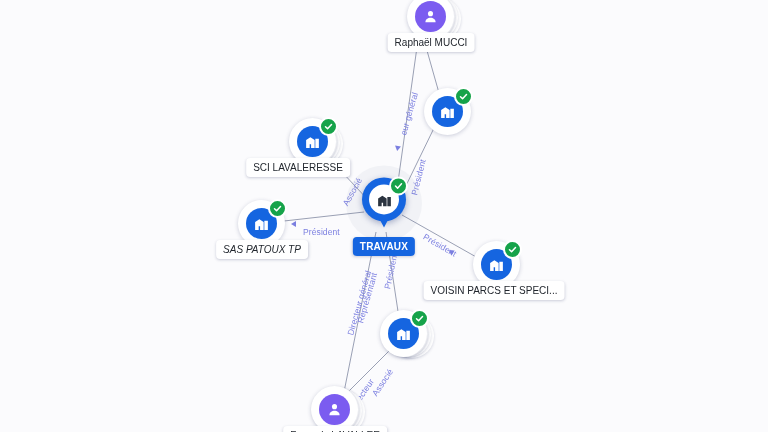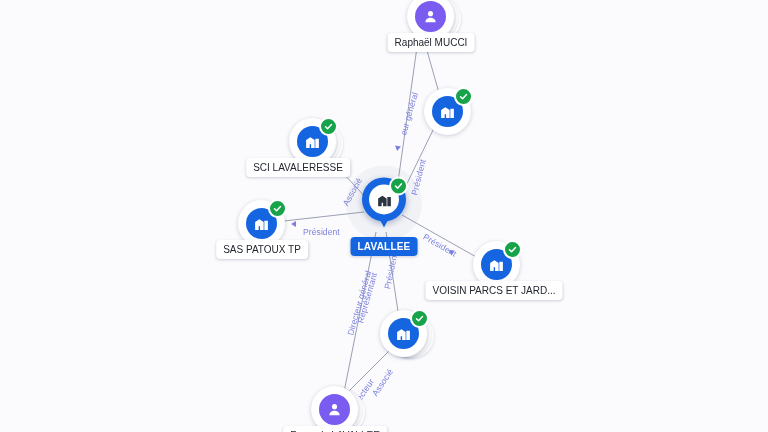--- a/index.html
+++ b/index.html
@@ -177,57 +177,57 @@
             </svg>
           </div>
         </div>
         <div class="check">
           <svg width="9" height="9" viewBox="0 0 24 24" fill="none" stroke="#ffffff" stroke-width="4" stroke-linecap="round" stroke-linejoin="round">
             <path d="M4 12.5l5.5 5.5L20 6.5"></path>
           </svg>
         </div>
       </div>
     </div>
-    <div class="label" style="left: 262px; top: 240px;">SAS PATOUX TP</div>
+    <div class="label" style="left: 262px; top: 240px; font-style: italic;">SAS PATOUX TP</div>
     <div class="node" style="left: 384px; top: 211px; transform: translate(-50%, -60%);">
       <div class="halo"></div>
       <div class="pin-wrap">
         <div class="pin"></div>
         <div class="pin-hole">
           <svg width="17" height="17" viewBox="0 0 24 24" fill="#2b3440">
             <path d="M3 21V10l6-4 6 4v11h-5v-5H8v5H3z"></path>
             <path d="M16 21V8h5v13h-5zm1-11h3v2h-3v-2zm0 3.5h3v2h-3v-2zm0 3.5h3v2h-3v-2z"></path>
           </svg>
         </div>
         <div class="check" style="right: -2px; top: -1px;">
           <svg width="9" height="9" viewBox="0 0 24 24" fill="none" stroke="#ffffff" stroke-width="4" stroke-linecap="round" stroke-linejoin="round">
             <path d="M4 12.5l5.5 5.5L20 6.5"></path>
           </svg>
         </div>
       </div>
     </div>
-    <div class="label selected" style="left: 384px; top: 237px;">LAVALLEE</div>
+    <div class="label selected" style="left: 384px; top: 237px;">TRAVAUX</div>
     <div class="node" style="left: 497px; top: 265px;">
       <div class="stack">
         <div class="disc">
           <div class="inner company">
             <svg width="17" height="17" viewBox="0 0 24 24" fill="#ffffff">
               <path d="M3 21V10l6-4 6 4v11h-5v-5H8v5H3z"></path>
               <path d="M16 21V8h5v13h-5zm1-11h3v2h-3v-2zm0 3.5h3v2h-3v-2zm0 3.5h3v2h-3v-2z"></path>
             </svg>
           </div>
         </div>
         <div class="check">
           <svg width="9" height="9" viewBox="0 0 24 24" fill="none" stroke="#ffffff" stroke-width="4" stroke-linecap="round" stroke-linejoin="round">
             <path d="M4 12.5l5.5 5.5L20 6.5"></path>
           </svg>
         </div>
       </div>
     </div>
-    <div class="label" style="left: 494px; top: 281px;">VOISIN PARCS ET JARD...</div>
+    <div class="label" style="left: 494px; top: 281px;">VOISIN PARCS ET SPECI...</div>
     <div class="node" style="left: 404px; top: 334px;">
       <div class="stack">
         <div class="layer l3"></div>
         <div class="layer l2"></div>
         <div class="layer l1"></div>
         <div class="disc">
           <div class="inner company">
             <svg width="17" height="17" viewBox="0 0 24 24" fill="#ffffff">
               <path d="M3 21V10l6-4 6 4v11h-5v-5H8v5H3z"></path>
               <path d="M16 21V8h5v13h-5zm1-11h3v2h-3v-2zm0 3.5h3v2h-3v-2zm0 3.5h3v2h-3v-2z"></path>

